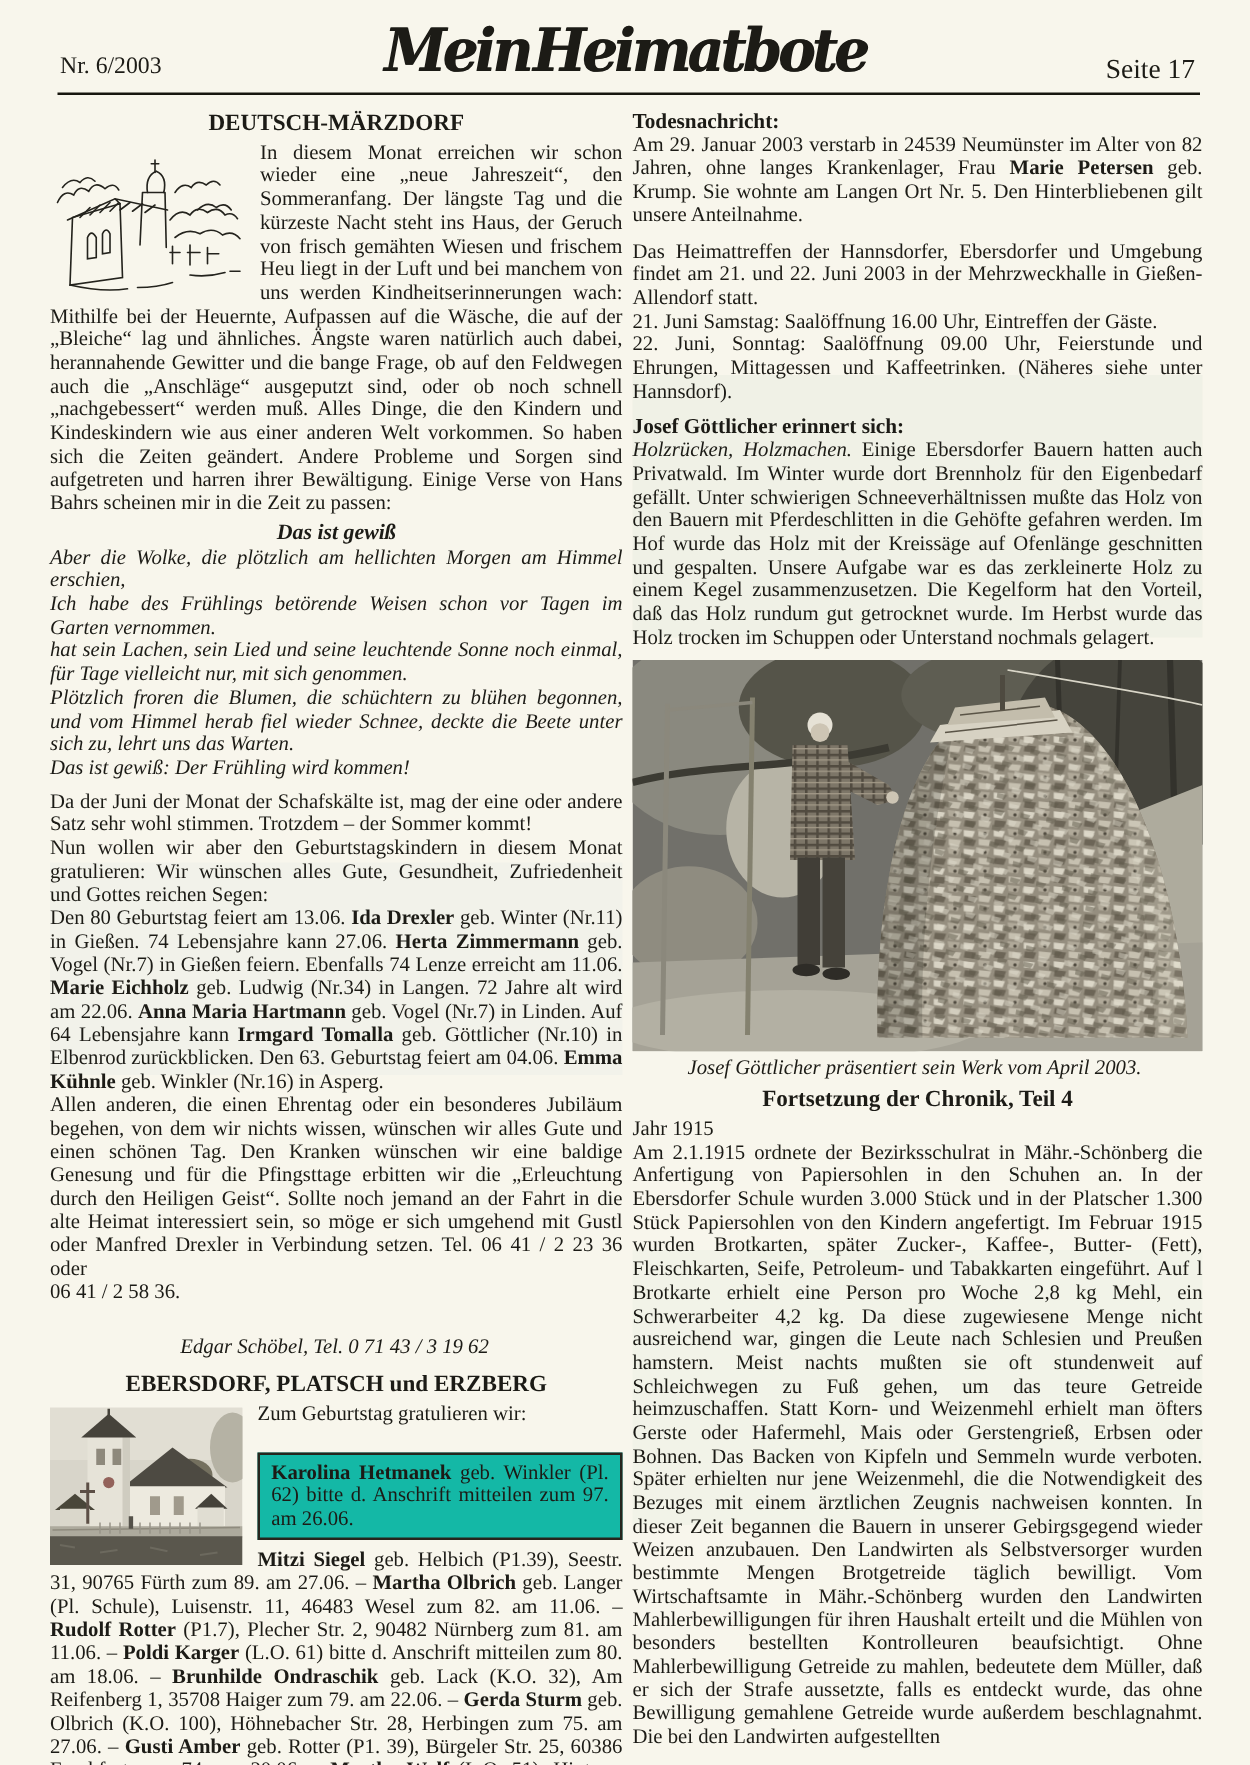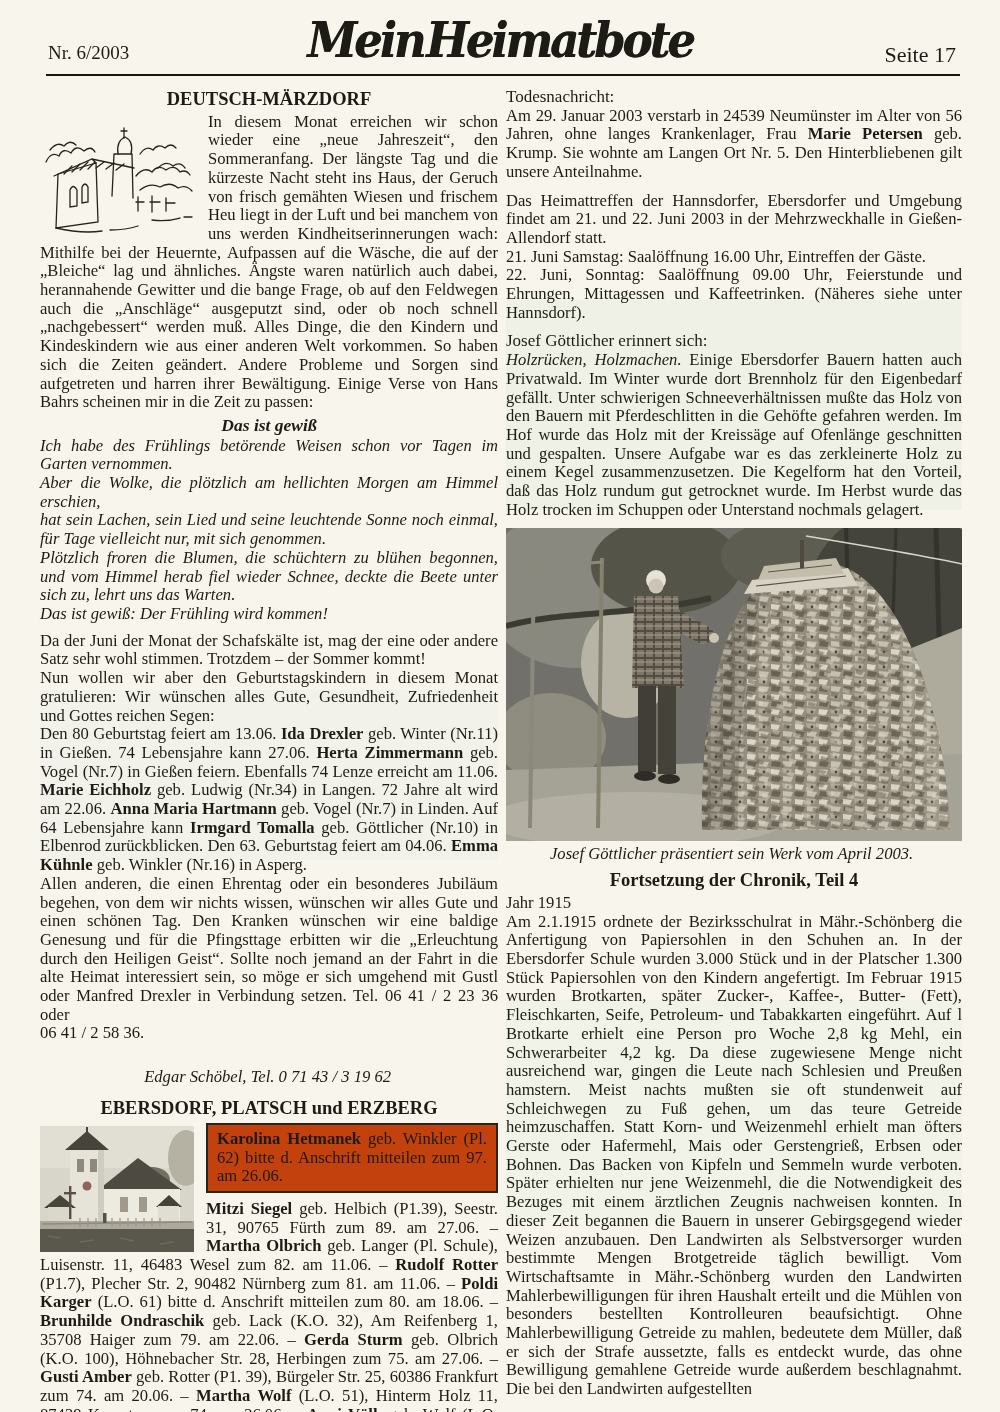--- a/index.html
+++ b/index.html
@@ -27,37 +27,37 @@
   .col {
     position:absolute; top:88px; width:458px;
     font-size:16.6px; line-height:18.7px; text-align:justify;
     hyphens:auto; -webkit-hyphens:auto;
   }
   .col-left  { left:40px; }
   .col-right { left:506px; width:456px; }
 
   p { margin:0; }
   .sec-title { text-align:center; font-weight:bold; font-size:18.5px; margin:2px 0 4px; }
-  .runhead   { font-weight:normal; font-size:17px; }
+  .runhead   { font-weight:bold; font-size:17px; }
   .gap8  { height:8px; }
   .gap10 { height:10px; }
 
   .sketch   { float:left; width:158px; height:124px; margin:3px 10px 2px 0; }
   .photo-sm { float:left; width:154px; height:126px; margin:4px 12px 3px 0; }
   .sketch svg, .photo-sm svg, .photo-lg svg { display:block; width:100%; height:100%; }
 
   .poem p { font-style:italic; }
   .poem-title { text-align:center; font-weight:bold; font-style:italic; font-size:17.5px; margin:4px 0 2px; }
 
   .sig { display:flex; justify-content:flex-start; }
   .sig .r { font-style:italic;margin-top:44px; }
 
   .bday-box {
-    border:2px solid #26251d; background:#c2410c;
-    padding:5px 9px; margin:5px 0 7px; overflow:hidden;
+    border:2px solid #26251d; background:#14b8a6;
+    padding:5px 9px; margin:21px 0 7px; overflow:hidden;
   }
 
   .photo-lg { width:456px; height:313px; margin:9px 0 4px; }
   .caption  { font-style:italic;margin-left:44px; }
   .year-line { text-align:left; }
 </style>
 </head>
 <body>
 
 <div class="sheet">
@@ -94,22 +94,22 @@
         <path d="M98,95 l0,-14 M112,96 l0,-16 M126,95 l0,-13"></path>
         <path d="M16,112 q26,6 46,3 m8,-1 q16,0 28,-4"></path>
         <path d="M112,104 q14,2 28,-2 m4,-1 h8"></path>
       </svg>
     </div>
 
     <p>In diesem Monat erreichen wir schon wieder eine „neue Jahreszeit“, den Sommeranfang. Der längste Tag und die kürzeste Nacht steht ins Haus, der Geruch von frisch gemähten Wiesen und frischem Heu liegt in der Luft und bei manchem von uns werden Kindheitserinnerungen wach: Mithilfe bei der Heuernte, Aufpassen auf die Wäsche, die auf der „Bleiche“ lag und ähnliches. Ängste waren natürlich auch dabei, herannahende Gewitter und die bange Frage, ob auf den Feldwegen auch die „Anschläge“ ausgeputzt sind, oder ob noch schnell „nachgebessert“ werden muß. Alles Dinge, die den Kindern und Kindeskindern wie aus einer anderen Welt vorkommen. So haben sich die Zeiten geändert. Andere Probleme und Sorgen sind aufgetreten und harren ihrer Bewältigung. Einige Verse von Hans Bahrs scheinen mir in die Zeit zu passen:</p>
 
     <div class="poem">
       <div class="poem-title">Das ist gewiß</div>
+      <p>Aber die Wolke, die plötzlich am hellichten Morgen am Himmel erschien,</p>
       <p>Ich habe des Frühlings betörende Weisen schon vor Tagen im Garten vernommen.</p>
-      <p>Aber die Wolke, die plötzlich am hellichten Morgen am Himmel erschien,</p>
       <p>hat sein Lachen, sein Lied und seine leuchtende Sonne noch einmal, für Tage vielleicht nur, mit sich genommen.</p>
       <p>Plötzlich froren die Blumen, die schüchtern zu blühen begonnen, und vom Himmel herab fiel wieder Schnee, deckte die Beete unter sich zu, lehrt uns das Warten.</p>
       <p>Das ist gewiß: Der Frühling wird kommen!</p>
     </div>
 
     <div class="gap8"></div>
     <p>Da der Juni der Monat der Schafskälte ist, mag der eine oder andere Satz sehr wohl stimmen. Trotzdem – der Sommer kommt!</p>
     <p>Nun wollen wir aber den Geburtstagskindern in diesem Monat gratulieren: Wir wünschen alles Gute, Gesundheit, Zufriedenheit und Gottes reichen Segen:</p>
     <p><span>Den 80 Geburtstag feiert am 13.06. </span><b>Ida Drexler</b><span> geb. Winter (Nr.11) in Gießen. 74 Lebensjahre kann 27.06. </span><b>Herta Zimmermann</b><span> geb. Vogel (Nr.7) in Gießen feiern. Ebenfalls 74 Lenze erreicht am 11.06. </span><b>Marie Eichholz</b><span> geb. Ludwig (Nr.34) in Langen. 72 Jahre alt wird am 22.06. </span><b>Anna Maria Hartmann</b><span> geb. Vogel (Nr.7) in Linden. Auf 64 Lebensjahre kann </span><b>Irmgard Tomalla</b><span> geb. Göttlicher (Nr.10) in Elbenrod zurückblicken. Den 63. Geburtstag feiert am 04.06. </span><b>Emma Kühnle</b><span> geb. Winkler (Nr.16) in Asperg.</span></p>
     <p>Allen anderen, die einen Ehrentag oder ein besonderes Jubiläum begehen, von dem wir nichts wissen, wünschen wir alles Gute und einen schönen Tag. Den Kranken wünschen wir eine baldige Genesung und für die Pfingsttage erbitten wir die „Erleuchtung durch den Heiligen Geist“. Sollte noch jemand an der Fahrt in die alte Heimat interessiert sein, so möge er sich umgehend mit Gustl oder Manfred Drexler in Verbindung setzen. Tel. 06 41 / 2 23 36 oder</p>
@@ -162,29 +162,30 @@
         <rect x="0" y="103" width="154" height="23" fill="#5a574d"></rect>
         <g stroke="#6c695e" stroke-width="1.5">
           <line x1="8" y1="110" x2="20" y2="112"></line>
             <line x1="40" y1="116" x2="54" y2="114"></line>
           <line x1="80" y1="112" x2="94" y2="115"></line>
             <line x1="120" y1="118" x2="134" y2="116"></line>
         </g>
       </svg>
     </div>
 
+    <p>Zum Geburtstag gratulieren wir:</p>
     <div class="bday-box">
       <p><b>Karolina Hetmanek</b><span> geb. Winkler (Pl. 62) bitte d. Anschrift mitteilen zum 97. am 26.06.</span></p>
     </div>
     <p><b>Mitzi Siegel</b><span> geb. Helbich (P1.39), Seestr. 31, 90765 Fürth zum 89. am 27.06. – </span><b>Martha Olbrich</b><span> geb. Langer (Pl. Schule), Luisenstr. 11, 46483 Wesel zum 82. am 11.06. – </span><b>Rudolf Rotter</b><span> (P1.7), Plecher Str. 2, 90482 Nürnberg zum 81. am 11.06. – </span><b>Poldi Karger</b><span> (L.O. 61) bitte d. Anschrift mitteilen zum 80. am 18.06. – </span><b>Brunhilde Ondraschik</b><span> geb. Lack (K.O. 32), Am Reifenberg 1, 35708 Haiger zum 79. am 22.06. – </span><b>Gerda Sturm</b><span> geb. Olbrich (K.O. 100), Höhnebacher Str. 28, Herbingen zum 75. am 27.06. – </span><b>Gusti Amber</b><span> geb. Rotter (P1. 39), Bürgeler Str. 25, 60386 Frankfurt zum 74. am 20.06. – </span><b>Martha Wolf</b><span> (L.O. 51), Hinterm Holz 11, 87439 Kempten zum 74. am 26.06. – </span><b>Anni Völk</b><span> geb. Wolf (L.O. 51), Oertelweg 4, 87435 Kempten zum 71. am 04.06.</span></p>
   </section>
 
   <section class="col col-right">
     <div class="runhead">Todesnachricht:</div>
-    <p><span>Am 29. Januar 2003 verstarb in 24539 Neumünster im Alter von 56 Jahren, ohne langes Krankenlager, Frau </span><b>Marie Petersen</b><span> geb. Krump. Sie wohnte am Langen Ort Nr. 5. Den Hinterbliebenen gilt unsere Anteilnahme.</span></p>
+    <p><span>Am 29. Januar 2003 verstarb in 24539 Neumünster im Alter von 82 Jahren, ohne langes Krankenlager, Frau </span><b>Marie Petersen</b><span> geb. Krump. Sie wohnte am Langen Ort Nr. 5. Den Hinterbliebenen gilt unsere Anteilnahme.</span></p>
 
     <div class="gap10"></div>
     <p>Das Heimattreffen der Hannsdorfer, Ebersdorfer und Umgebung findet am 21. und 22. Juni 2003 in der Mehrzweckhalle in Gießen-Allendorf statt.</p>
     <p>21. Juni Samstag: Saalöffnung 16.00 Uhr, Eintreffen der Gäste.</p>
     <p>22. Juni, Sonntag: Saalöffnung 09.00 Uhr, Feierstunde und Ehrungen, Mittagessen und Kaffeetrinken. (Näheres siehe unter Hannsdorf).</p>
 
     <div class="gap10"></div>
     <div class="runhead">Josef Göttlicher erinnert sich:</div>
     <p><i>Holzrücken, Holzmachen.</i><span> Einige Ebersdorfer Bauern hatten auch Privatwald. Im Winter wurde dort Brennholz für den Eigenbedarf gefällt. Unter schwierigen Schneeverhältnissen mußte das Holz von den Bauern mit Pferdeschlitten in die Gehöfte gefahren werden. Im Hof wurde das Holz mit der Kreissäge auf Ofenlänge geschnitten und gespalten. Unsere Aufgabe war es das zerkleinerte Holz zu einem Kegel zusammenzusetzen. Die Kegelform hat den Vorteil, daß das Holz rundum gut getrocknet wurde. Im Herbst wurde das Holz trocken im Schuppen oder Unterstand nochmals gelagert.</span></p>
 

